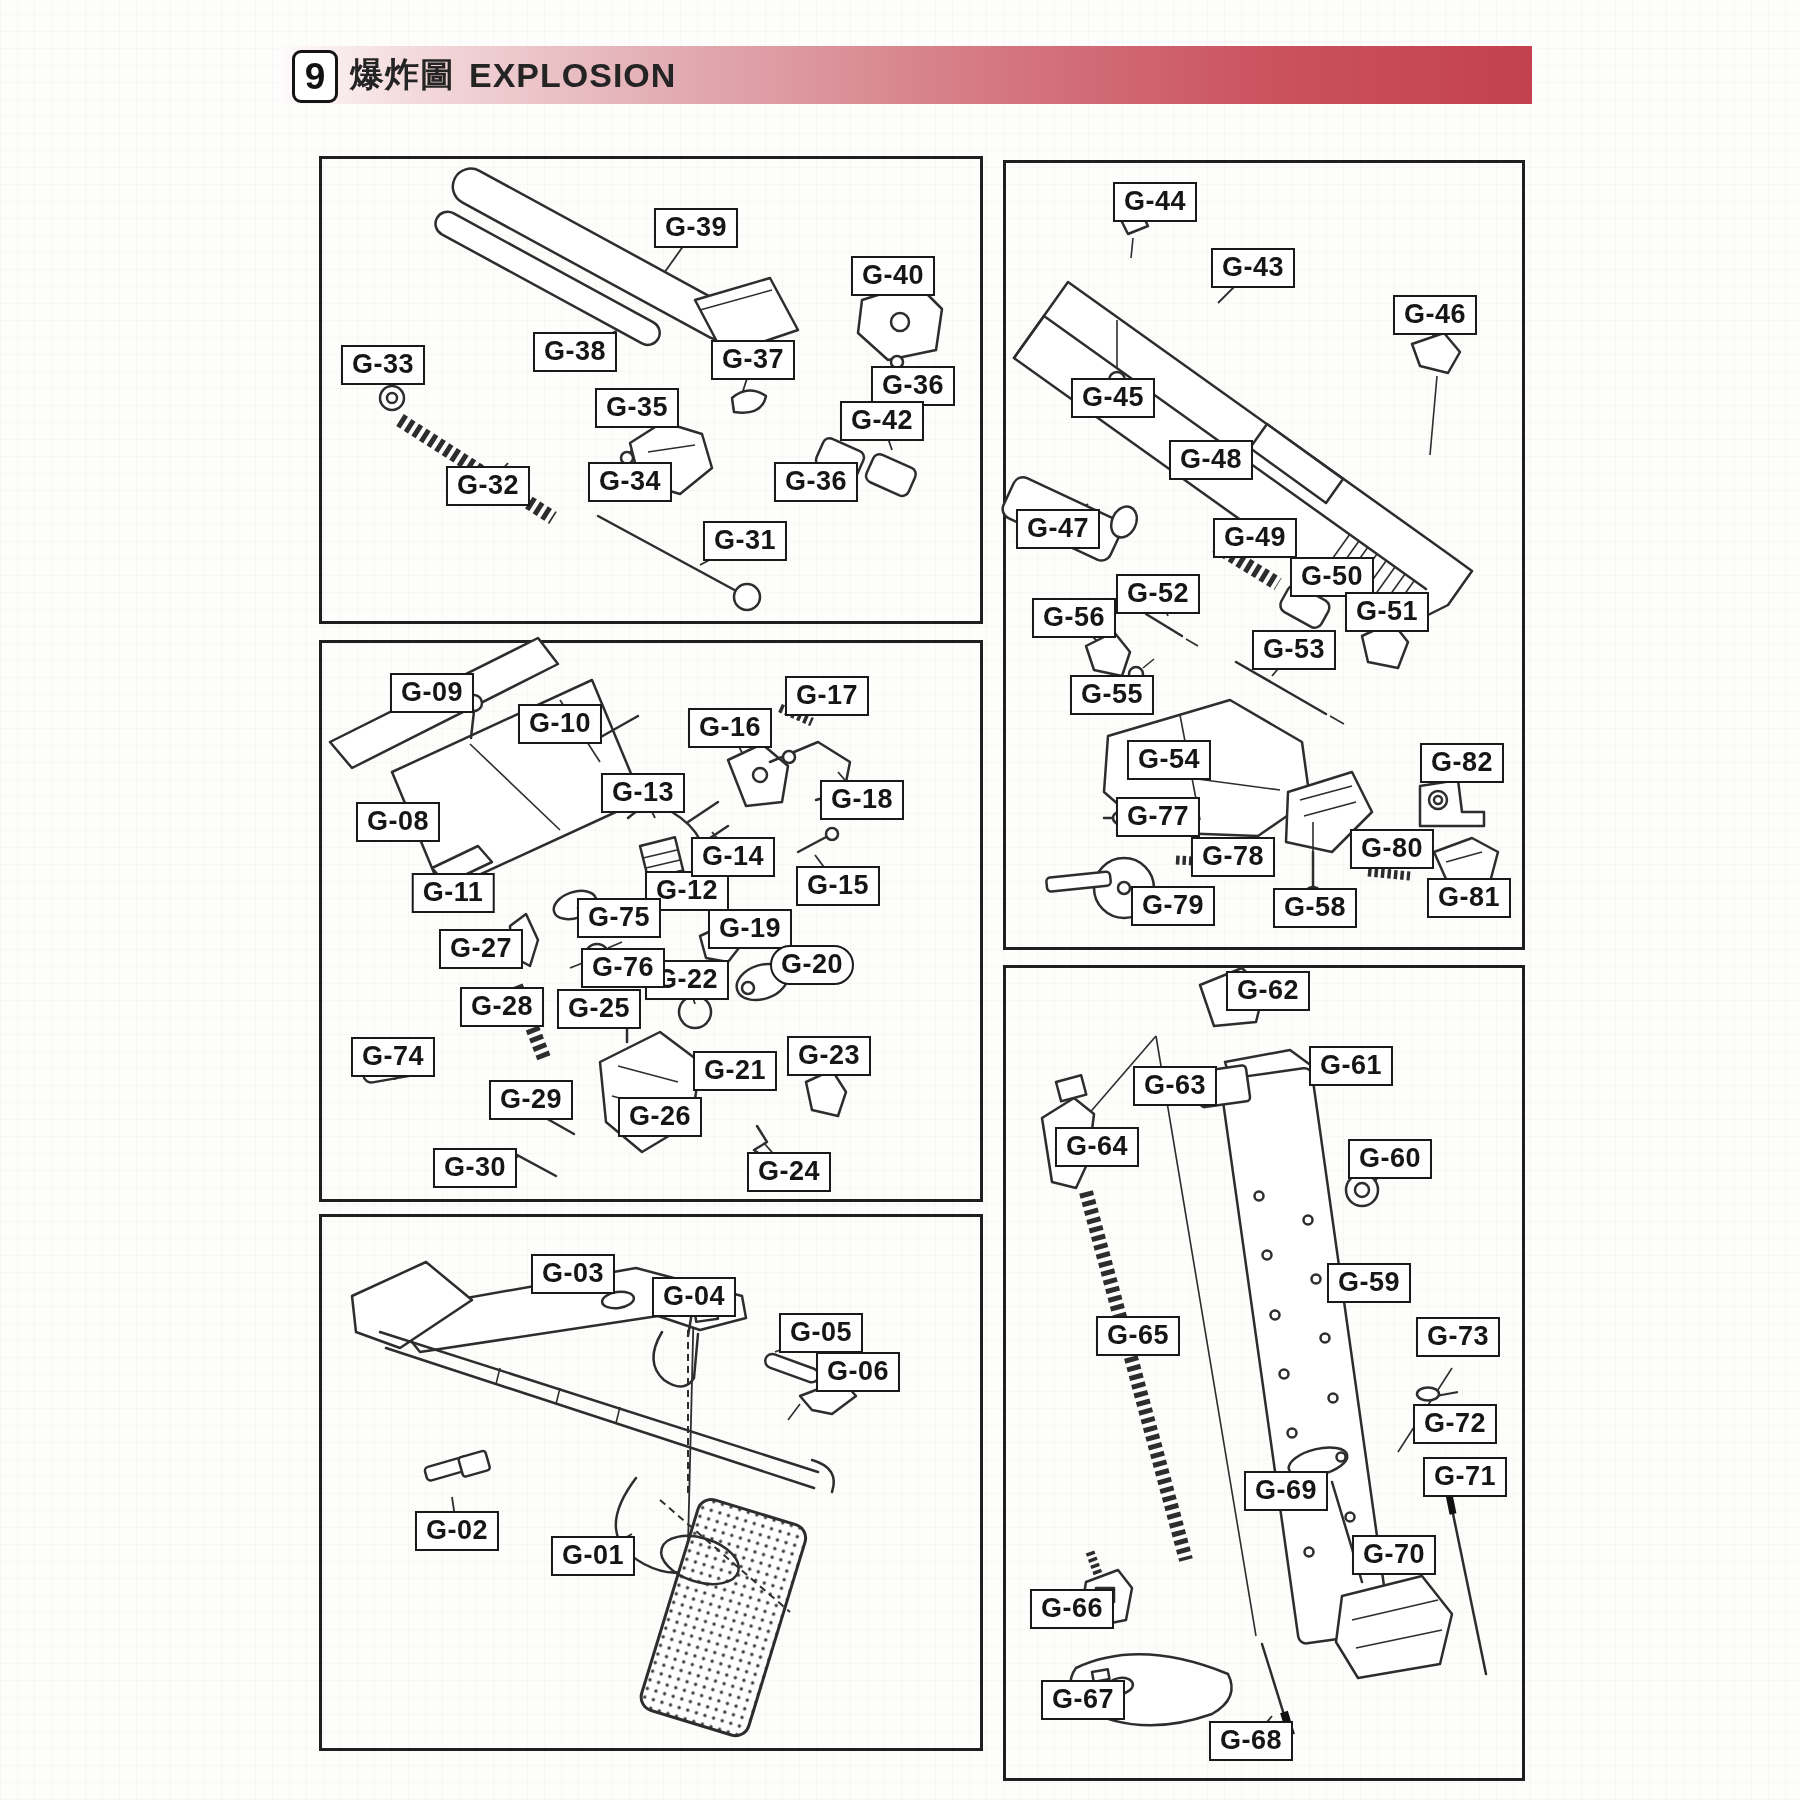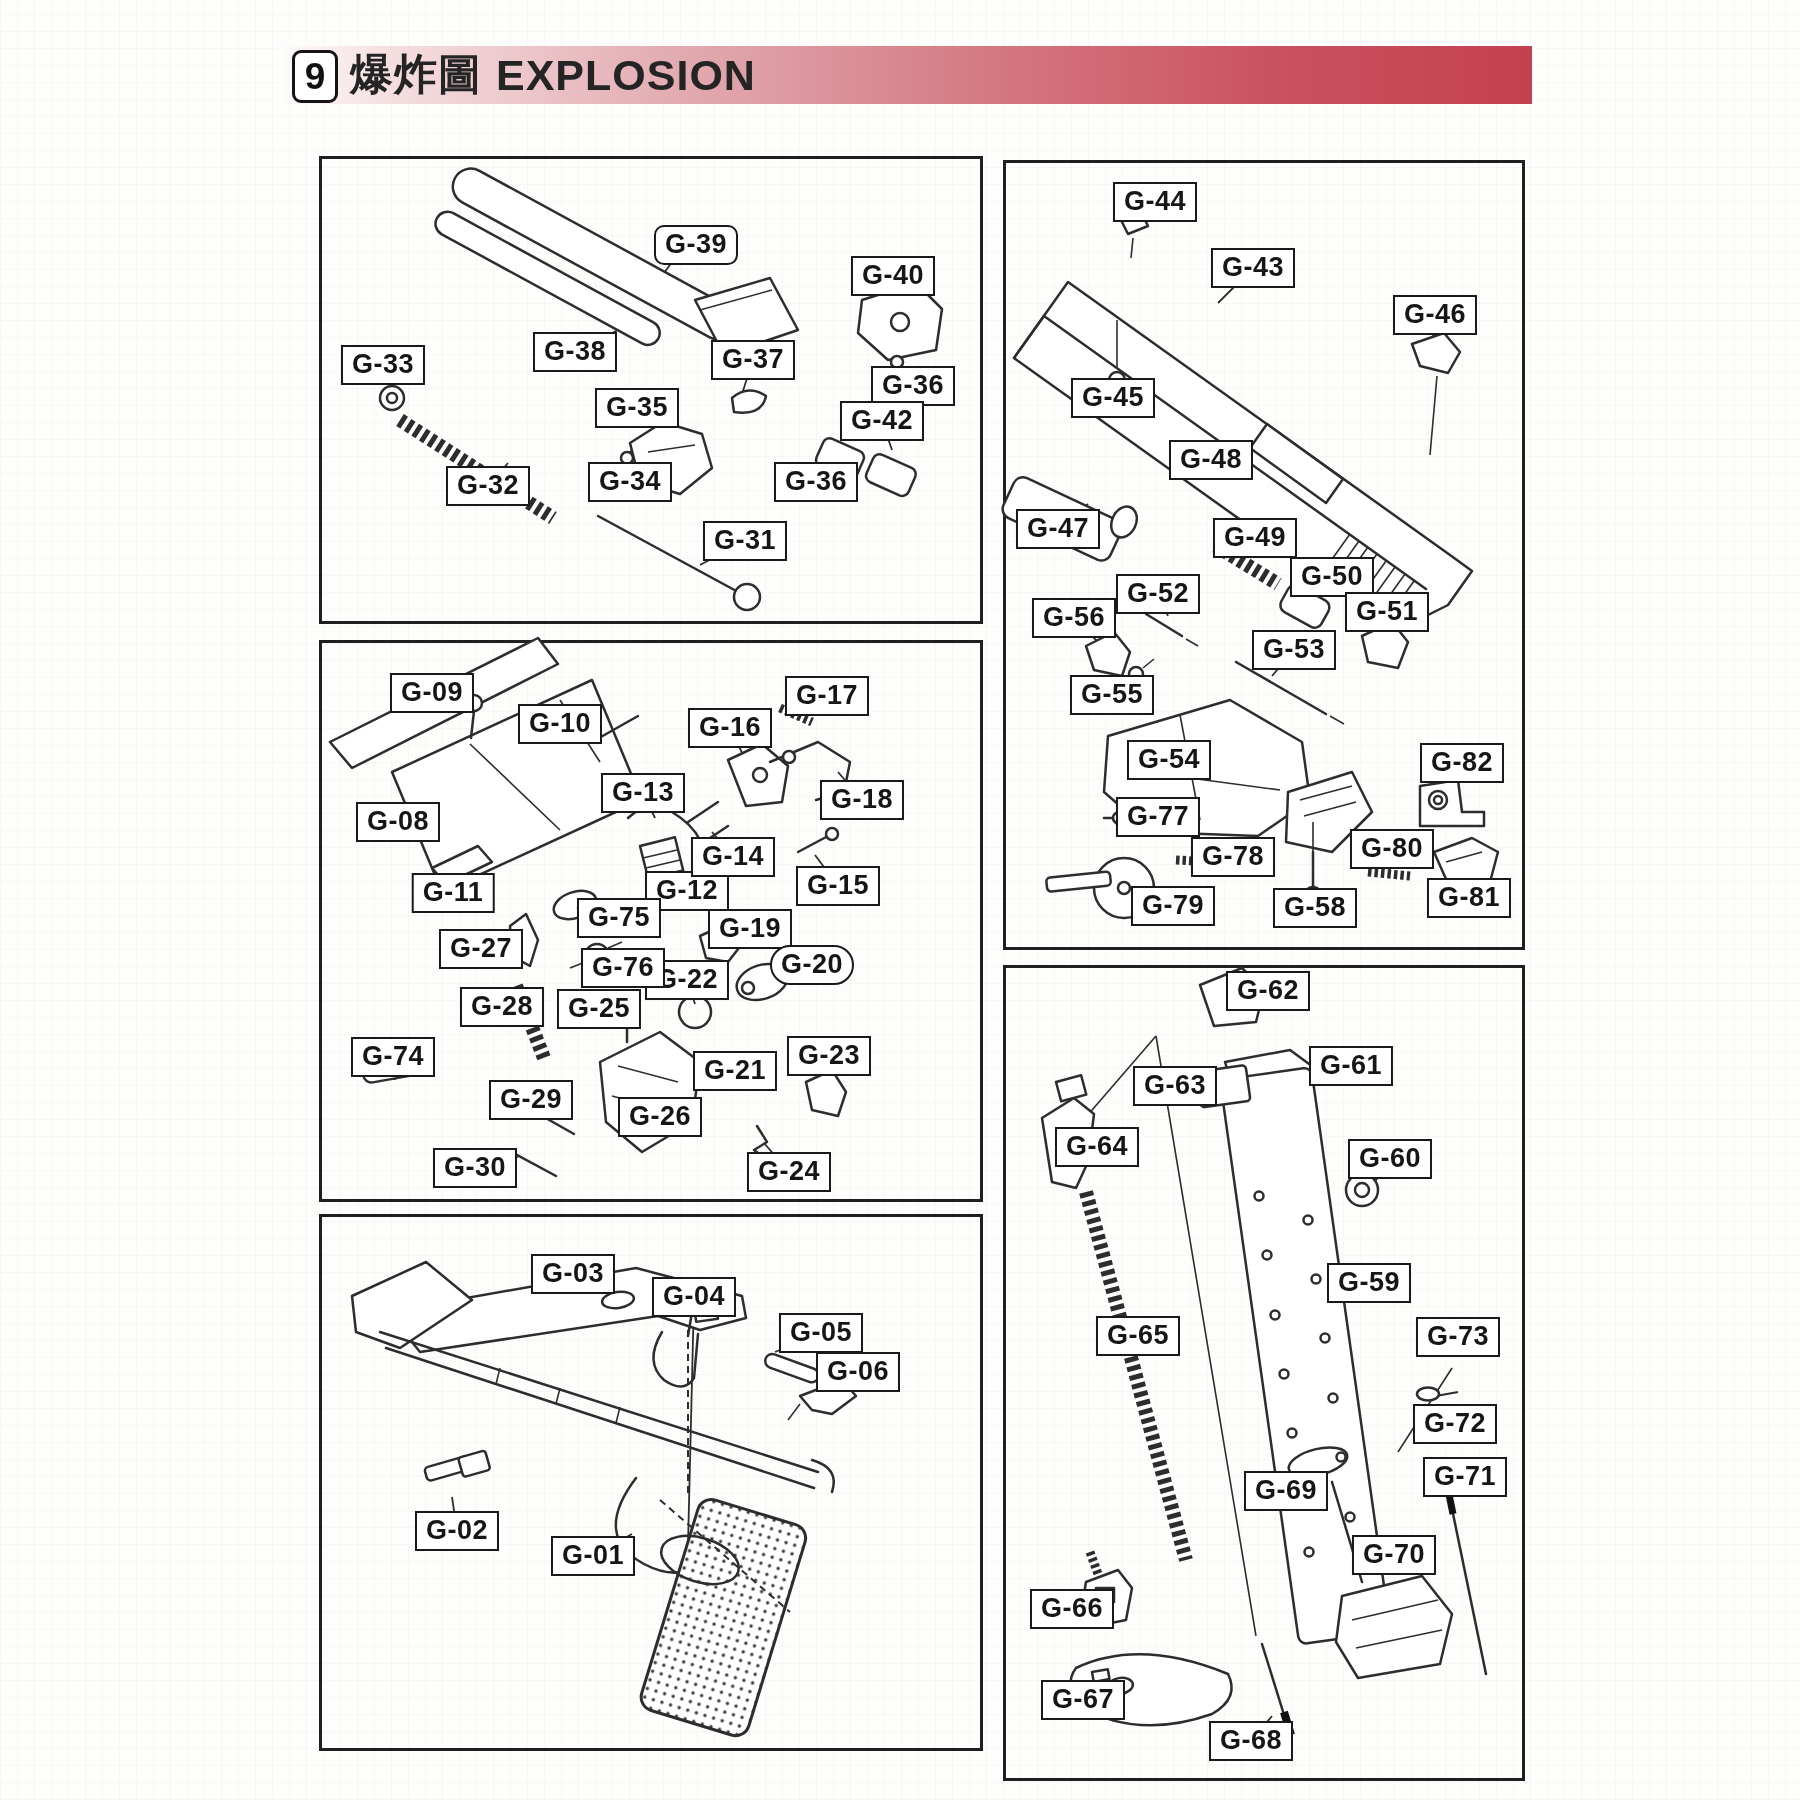--- a/index.html
+++ b/index.html
@@ -19,21 +19,21 @@
     background:linear-gradient(90deg,#fefcfc 0%,#f5dee0 9%,#e3afb5 30%,#d4767f 58%,#ca515e 80%,#c4414f 100%);
   }
   .banner-num{
     position:absolute;left:14px;top:4px;width:40px;height:47px;
     background:#fff;border:3.5px solid #141414;border-radius:9px;
     display:flex;align-items:center;justify-content:center;
     font-size:37px;font-weight:bold;color:#111;
   }
   .banner-title{
     position:absolute;left:72px;top:0;height:100%;display:flex;align-items:center;gap:14px;
-    font-size:43px;font-weight:600;color:#242424;letter-spacing:1px;white-space:nowrap;
+    font-size:34px;font-weight:600;color:#242424;letter-spacing:1px;white-space:nowrap;
   }
   .panel{
     position:absolute;border:3px solid #1f1f1f;background:transparent;z-index:1;
   }
   #sketch{position:absolute;left:0;top:0;z-index:1;}
   .plabel{
     position:absolute;transform:translate(-50%,-50%);z-index:3;
     background:#ffffff;border:2.5px solid #191919;
     padding:4px 9px 5px 9px;
     font-size:27px;font-weight:600;line-height:1;letter-spacing:0.5px;color:#161616;
@@ -360,21 +360,21 @@
 </svg>
 
 <div class="plabel" style="left: 745px; top: 541px;">G-31</div>
 <div class="plabel" style="left: 488px; top: 486px;">G-32</div>
 <div class="plabel" style="left: 383px; top: 365px;">G-33</div>
 <div class="plabel" style="left: 630px; top: 482px;">G-34</div>
 <div class="plabel" style="left: 637px; top: 408px;">G-35</div>
 <div class="plabel" style="left: 816px; top: 482px;">G-36</div>
 <div class="plabel" style="left: 753px; top: 360px;">G-37</div>
 <div class="plabel" style="left: 575px; top: 352px;">G-38</div>
-<div class="plabel" style="left: 696px; top: 245px; border-radius: 10px;">G-39</div>
+<div class="plabel" style="left: 696px; top: 228px;">G-39</div>
 <div class="plabel" style="left: 893px; top: 276px;">G-40</div>
 <div class="plabel" style="left: 913px; top: 386px;">G-36</div>
 <div class="plabel" style="left: 882px; top: 421px;">G-42</div>
 <div class="plabel" style="left: 398px; top: 822px;">G-08</div>
 <div class="plabel" style="left: 432px; top: 693px;">G-09</div>
 <div class="plabel" style="left: 560px; top: 724px;">G-10</div>
 <div class="plabel" style="left: 453px; top: 893px;">G-11</div>
 <div class="plabel" style="left: 687px; top: 891px;">G-12</div>
 <div class="plabel" style="left: 643px; top: 793px;">G-13</div>
 <div class="plabel" style="left: 733px; top: 857px;">G-14</div>

